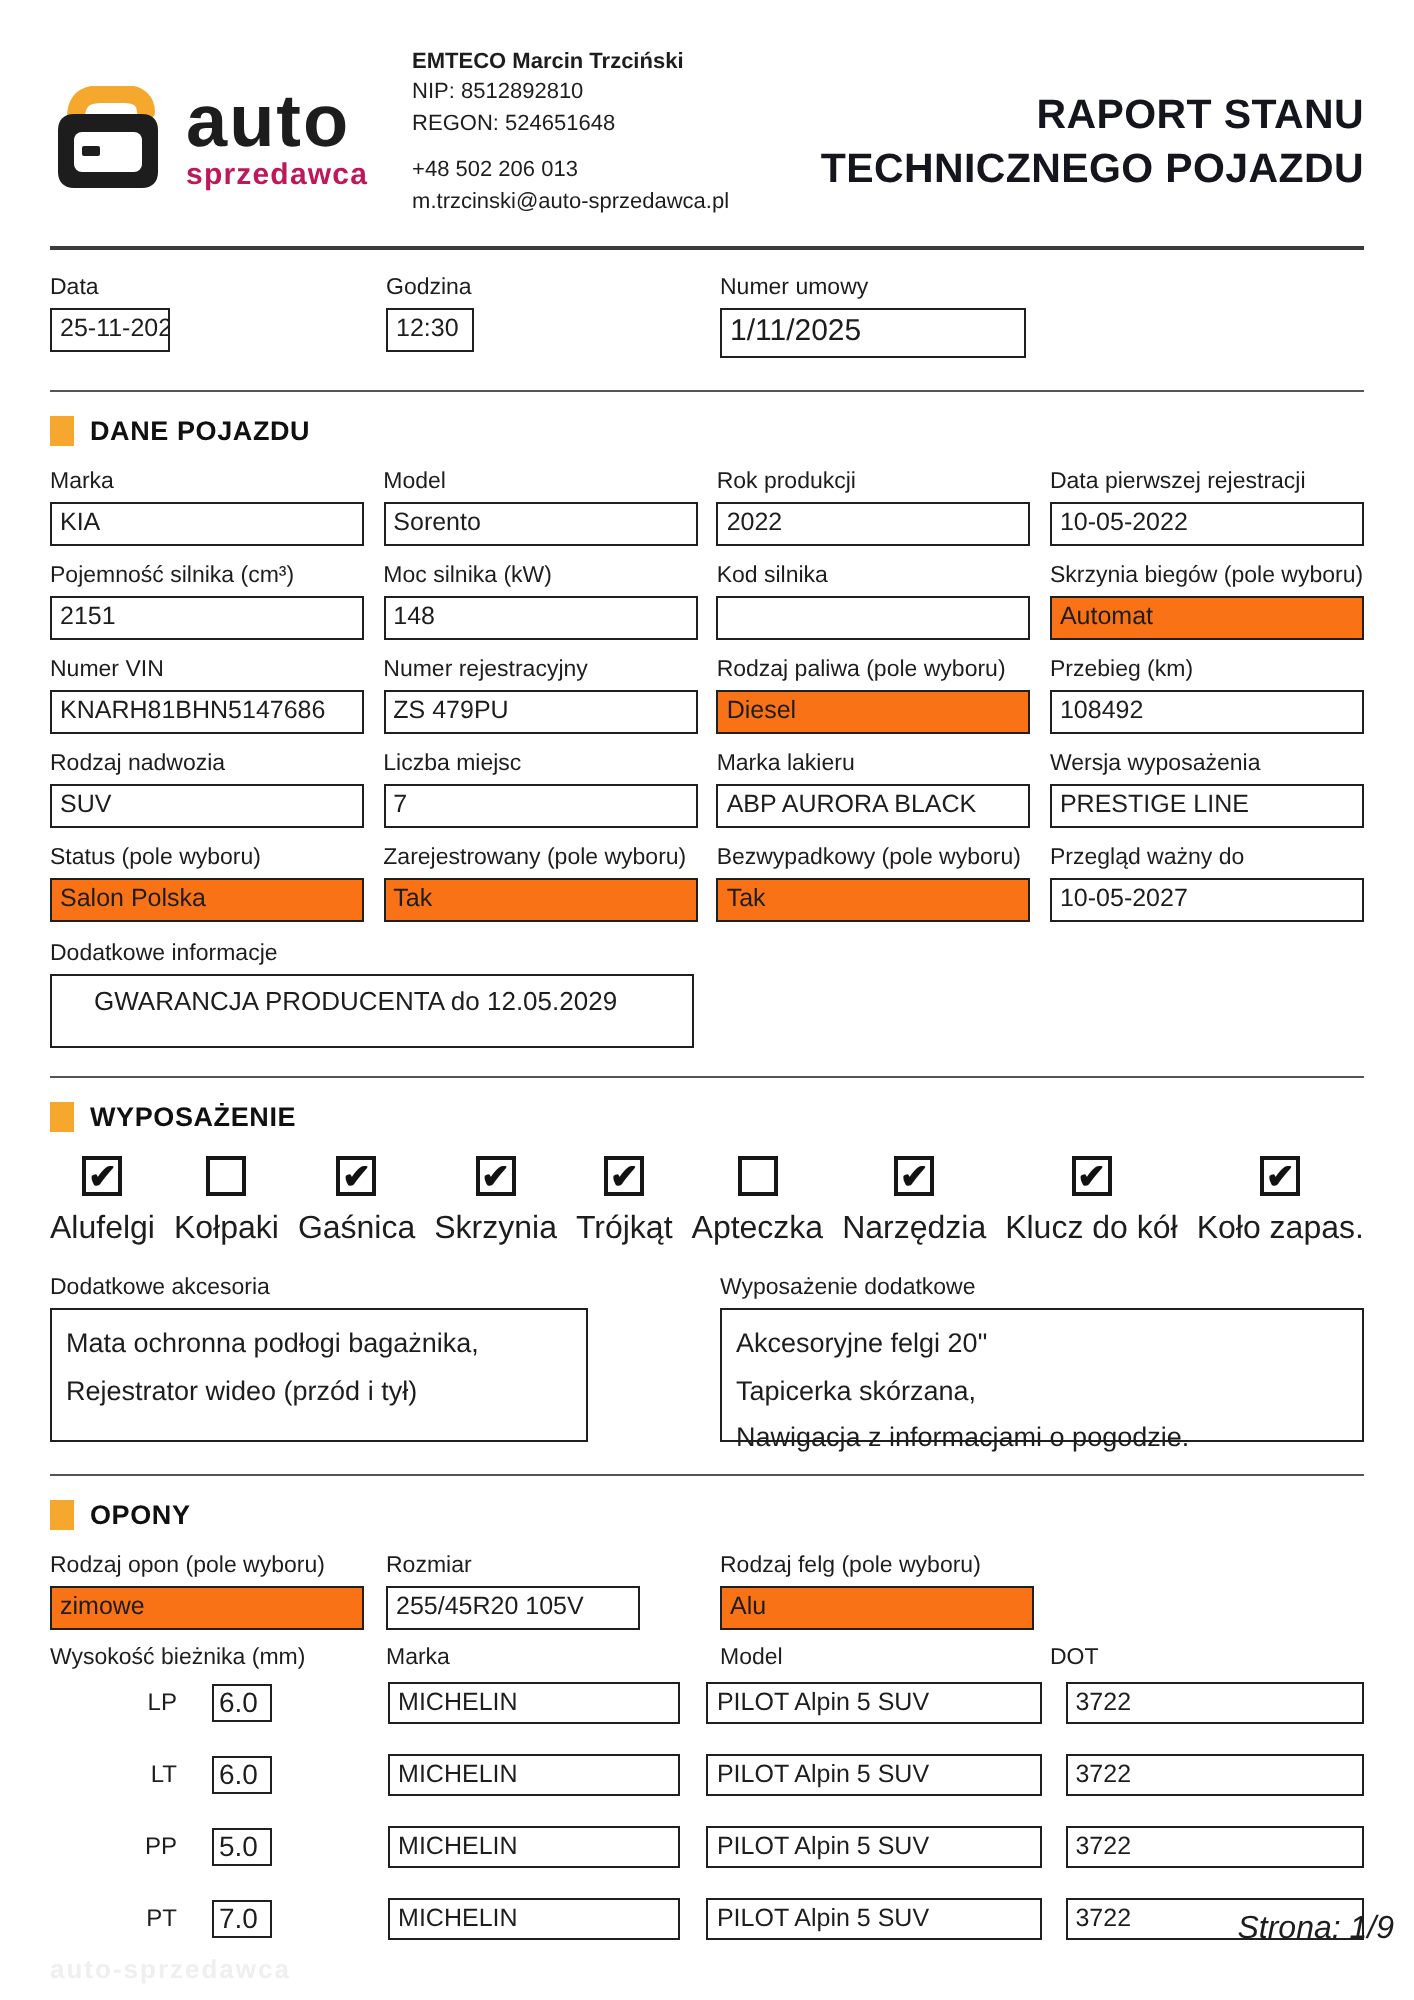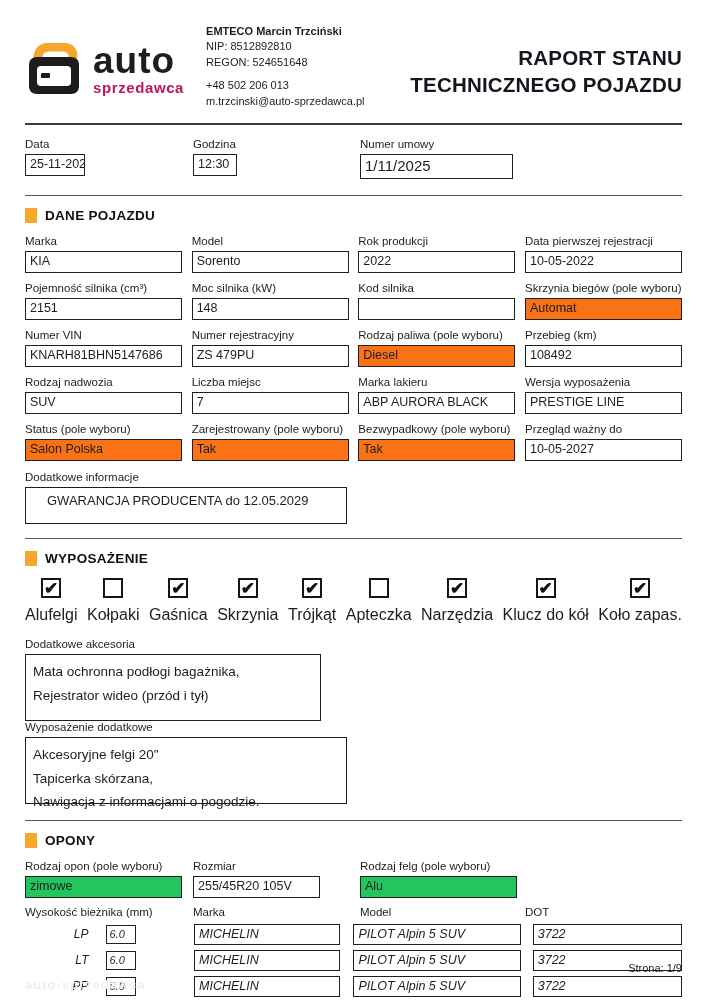--- a/index.html
+++ b/index.html
@@ -20,21 +20,21 @@
     line-height:1.35; color:#15151e; padding-top:12px; letter-spacing:0.2px; }
 
   .hr-dark { border:none; border-top:2px solid #3b3b3b; margin:14px 0 0 0; }
   .hr-sec  { border:none; border-top:1.5px solid #555; margin:0; }
 
   
   .flabel { font-size:11.5px; color:#1d1d1d; margin-bottom:4px; white-space:nowrap; }
   .fbox { border:1.5px solid #1f1f1f; background:#fff; height:22px; line-height:19px;
     font-size:12.5px; padding:0 4px; overflow:hidden; white-space:nowrap; }
   .fbox.sel-blue { background:#f97316; }
-  .fbox.sel-gray { background:#22c55e; }
+  .fbox.sel-gray { background:#f97316; }
 
   
   .meta { display:flex; margin-top:13px; }
   .meta .m1 { width:168px; } .meta .m1 .fbox { width:60px; }
   .meta .m2 { width:167px; } .meta .m2 .fbox { width:44px; }
   .meta .m3 .fbox { width:153px; height:25px; line-height:22px; font-size:15px; }
   .meta { margin-bottom:16px; }
 
   
   .sec-head { display:flex; align-items:center; margin:12px 0 12px 0; }
@@ -48,44 +48,44 @@
   .addinfo-box { border:1.5px solid #1f1f1f; width:322px; height:37px; font-size:13px;
     padding:5px 21px; line-height:1.3; }
   .vehicle-extra { margin-top:1px; margin-bottom:14px; }
 
   
   .chk-row { display:flex; justify-content:space-between; margin:4px 0 10px 0; }
   .chk-item { display:flex; flex-direction:column; align-items:center; }
   .chk-box { width:20px; height:20px; border:2px solid #161616; font-size:17px; font-weight:700;
     line-height:18px; text-align:center; color:#111; }
   .chk-label { font-size:16px; margin-top:8px; white-space:nowrap; }
-  .eq-areas { display:flex; justify-content:space-between; margin-top:14px; margin-bottom:16px;flex-direction:column; }
+  .eq-areas { display:flex; justify-content:space-between; margin-top:14px; margin-bottom:16px; }
   .ta-box { border:1.5px solid #1f1f1f; height:67px; font-size:13.5px; line-height:1.75;
     padding:5px 7px; white-space:pre-line; }
-  .ta-left .ta-box { width:296px; }
+  .ta-left .ta-box { width:269px; }
   .ta-right .ta-box { width:322px; }
 
   
   .tire-fields { display:flex; margin-bottom:8px; }
   .tf1 { width:168px; } .tf1 .fbox { width:157px; }
   .tf2 { width:167px; } .tf2 .fbox { width:127px; }
   .tf3 .fbox { width:157px; }
   .tire-theaders { display:flex; font-size:11.5px; margin-bottom:6px; }
   .th1 { width:168px; } .th2 { width:167px; } .th3 { width:165px; }
-  .tire-row { display:flex; align-items:center; margin-bottom:5px;font-style:italic; }
+  .tire-row { display:flex; align-items:center; margin-bottom:15px; }
   .tire-pos { width:67px; text-align:right; font-size:12px; }
   .tread-box { margin-left:18px; width:31px; height:19px; border:1.5px solid #1f1f1f;
-    font-size:11px; line-height:16px; padding-left:2px; }
+    font-size:14px; line-height:16px; padding-left:2px; }
   .tire-brand { margin-left:58px; width:154px; }
   .tire-model { margin-left:13px; width:176px; }
   .tire-dot   { margin-left:12px; width:157px; }
   .tire-row .fbox { height:21px; line-height:18px; }
 
   
-  .footer { position:absolute; right:25px; bottom:26px; font-size:11px; }
+  .footer { position:absolute; right:10px; bottom:26px; font-size:16px;font-style:italic; }
   .watermark { position:absolute; left:25px; bottom:8px; font-size:13px; font-weight:700;
     color:#efefef; letter-spacing:1px; }
 </style>
 </head>
 <body>
 
 <div class="page">
 
   <div class="header">
     <div class="logo">

